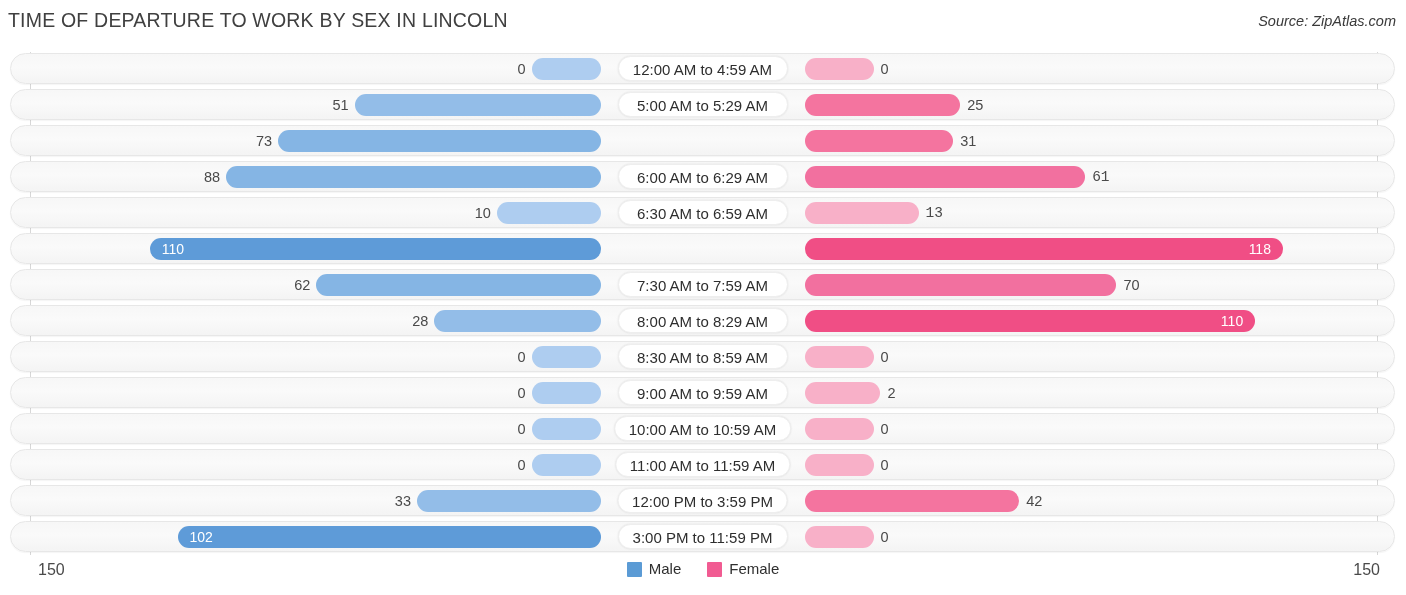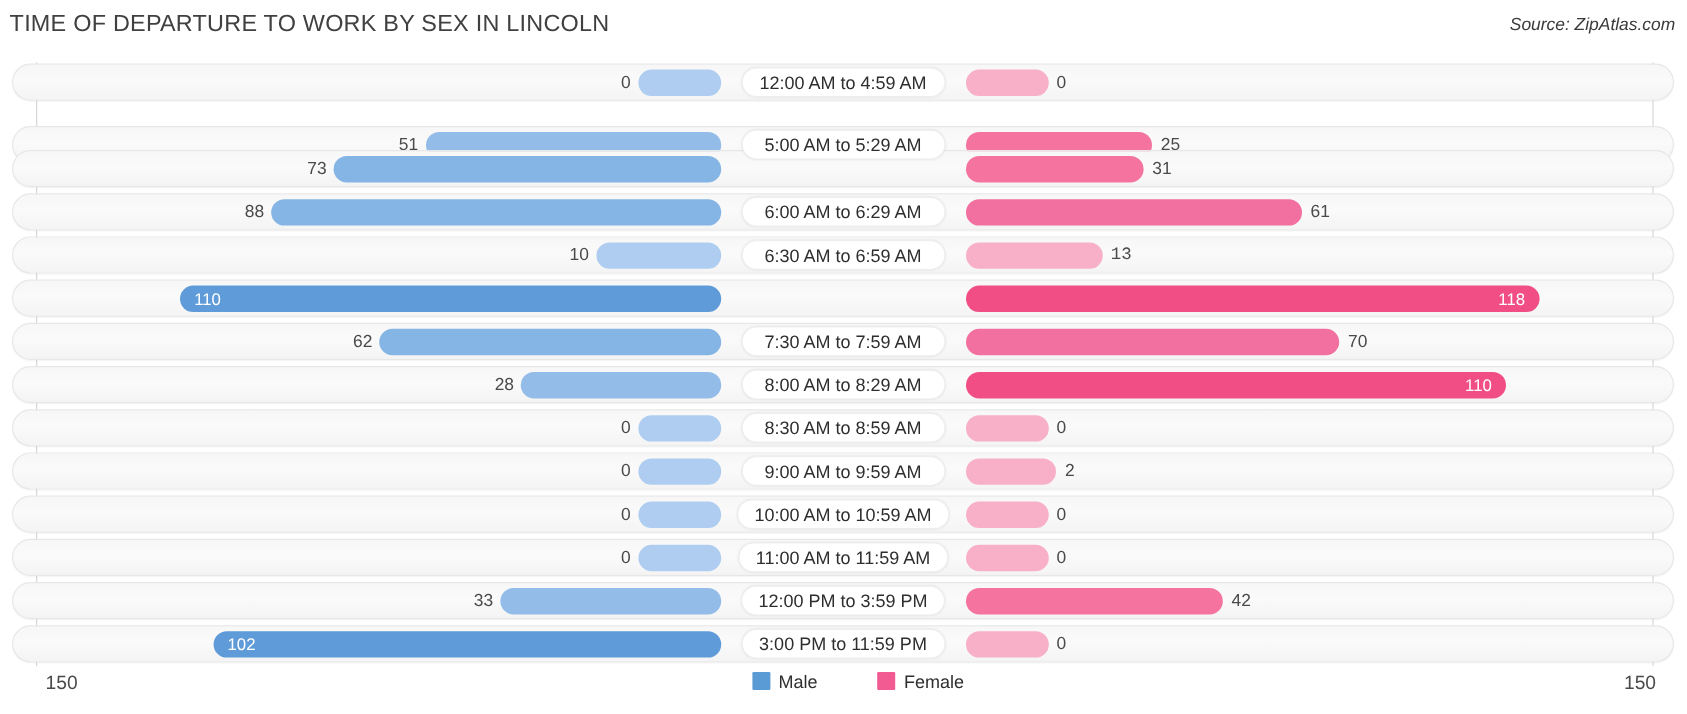--- a/index.html
+++ b/index.html
@@ -128,21 +128,21 @@
 
   .legend {
     position: absolute;
     top: 560px;
     left: 0; width: 1406px;
     display: flex;
     justify-content: center;
     align-items: center;
     gap: 26px;
   }
-  .legend-item { display: flex; align-items: flex-start; gap: 7px; margin-left: 24px; }
+  .legend-item { display: flex; align-items: flex-end; gap: 7px; }
   .legend-swatch { width: 15px; height: 15px; border-radius: 1px; }
   .legend-label { font-size: 15px; color: #2f2f2f; }
 </style>
 </head>
 <body>
 
 <div class="chart-wrap">
 
   <div class="title">TIME OF DEPARTURE TO WORK BY SEX IN LINCOLN</div>
   <div class="source">Source: ZipAtlas.com</div>
@@ -154,21 +154,21 @@
         <div class="bar male" style="width: 69px;">
           <div class="bar-inner" style="background: rgb(174, 205, 240);"></div>
         </div>
         <div class="bar female" style="width: 69px;">
           <div class="bar-inner" style="background: rgb(248, 176, 200);"></div>
         </div>
         <div class="bar-val male-out" style="width: 60px; left: calc(50% - 237px);">0</div>
         <div class="bar-val female-out" style="width: 60px; left: calc(50% + 178px);">0</div>
         <div class="cat-pill">12:00 AM to 4:59 AM</div>
       </div>
-      <div class="row" style="top: 37px; margin-top: 16px;">
+      <div class="row" style="top: 37px;">
         <div class="bar male" style="width: 245.97px;">
           <div class="bar-inner" style="background: rgb(147, 189, 232);"></div>
         </div>
         <div class="bar female" style="width: 155.75px;">
           <div class="bar-inner" style="background: rgb(244, 116, 159);"></div>
         </div>
         <div class="bar-val male-out" style="width: 60px; left: calc(50% - 413.97px);">51</div>
         <div class="bar-val female-out" style="width: 60px; left: calc(50% + 264.75px);">25</div>
         <div class="cat-pill">5:00 AM to 5:29 AM</div>
       </div>
@@ -183,21 +183,21 @@
         <div class="bar-val female-out" style="width: 60px; left: calc(50% + 257.81px);">31</div>
       </div>
       <div class="row" style="top: 109px;">
         <div class="bar male" style="width: 374.36px;">
           <div class="bar-inner" style="background: rgb(133, 181, 228);"></div>
         </div>
         <div class="bar female" style="width: 280.67px;">
           <div class="bar-inner" style="background: rgb(242, 112, 159);"></div>
         </div>
         <div class="bar-val male-out" style="width: 60px; left: calc(50% - 542.36px);">88</div>
-        <div class="bar-val female-out" style="width: 60px; left: calc(50% + 389.67px);">61</div>
+        <div class="bar-val female-out" style="width: 60px; left: calc(50% + 389.67px); font-family: Liberation Mono, monospace;">61</div>
         <div class="cat-pill">6:00 AM to 6:29 AM</div>
       </div>
       <div class="row" style="top: 145px;">
         <div class="bar male" style="width: 103.7px;">
           <div class="bar-inner" style="background: rgb(174, 205, 240);"></div>
         </div>
         <div class="bar female" style="width: 114.11px;">
           <div class="bar-inner" style="background: rgb(248, 176, 200);"></div>
         </div>
         <div class="bar-val male-out" style="width: 60px; left: calc(50% - 271.7px);">10</div>

